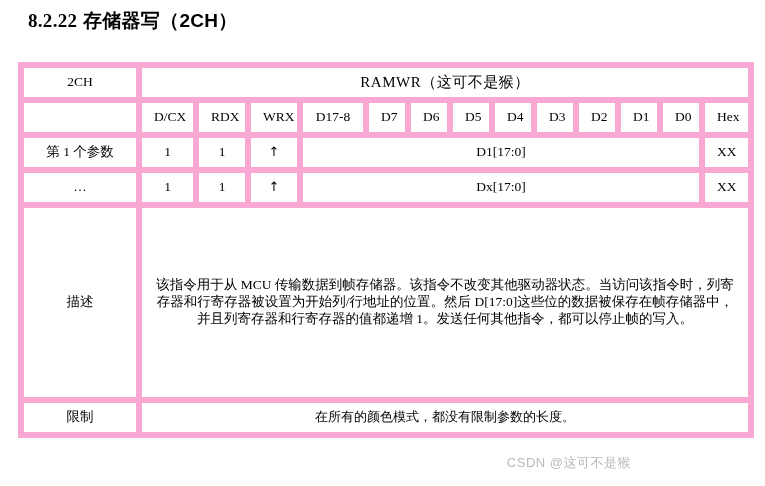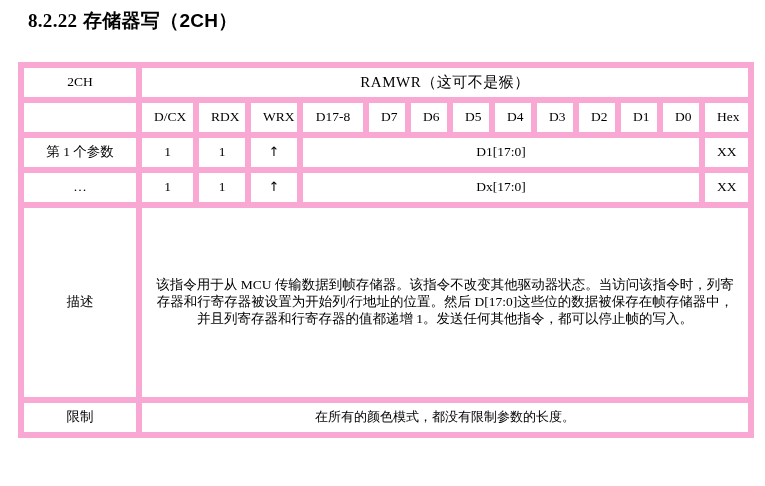--- a/index.html
+++ b/index.html
@@ -173,13 +173,14 @@
         <td class="desc" colspan="13" style="height:185px;">该指令用于从 MCU 传输数据到帧存储器。该指令不改变其他驱动器状态。当访问该指令时，列寄存器和行寄存器被设置为开始列/行地址的位置。然后 D[17:0]这些位的数据被保存在帧存储器中，并且列寄存器和行寄存器的值都递增 1。发送任何其他指令，都可以停止帧的写入。</td>
       </tr>
 
       <tr>
         <td class="labelcell">限制</td>
         <td class="limit" colspan="13">在所有的颜色模式，都没有限制参数的长度。</td>
       </tr>
     </tbody>
   </table>
 
+  <div class="watermark">CSDN @这可不是猴</div>
 </div>
 
 </body></html>

